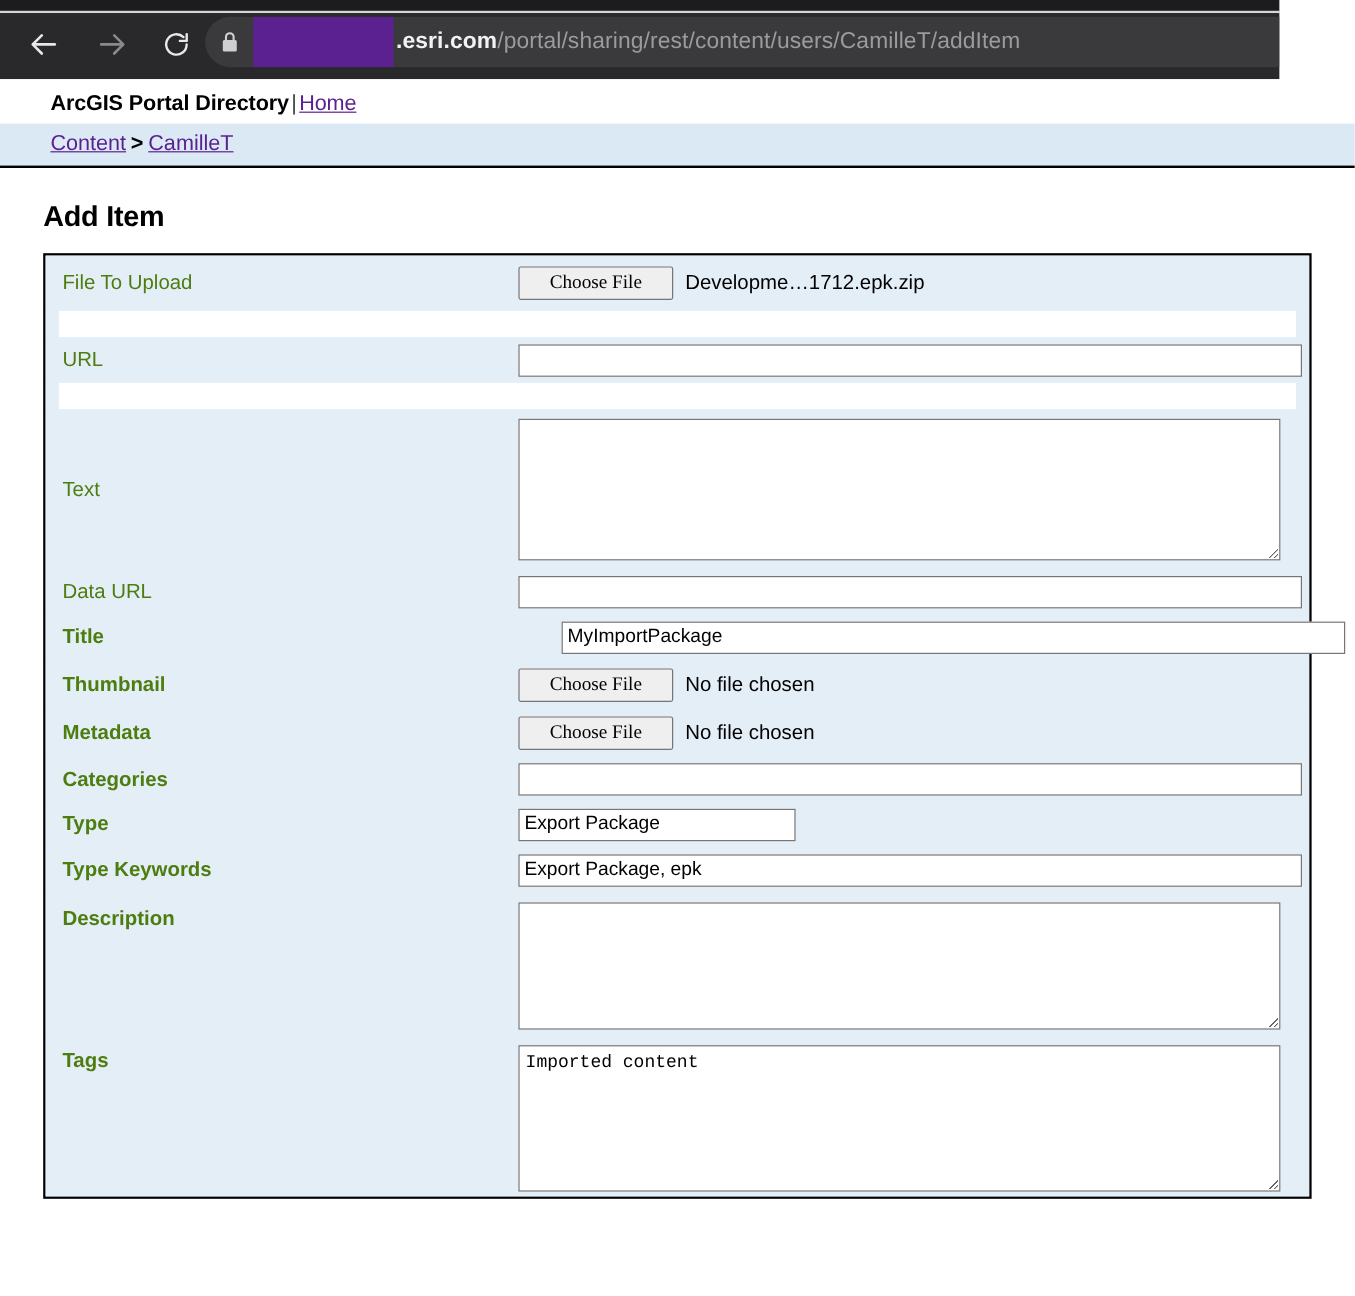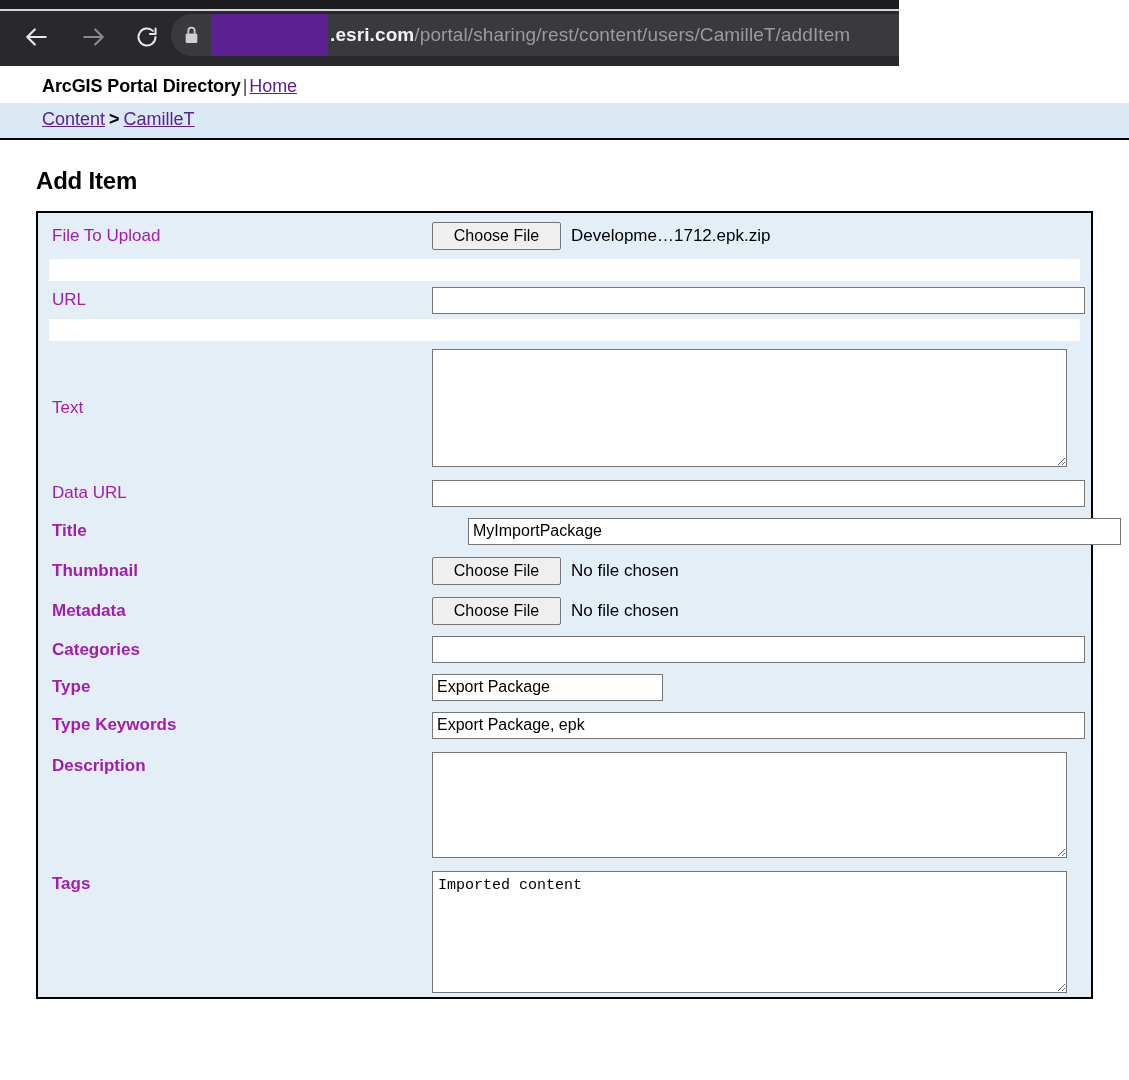--- a/index.html
+++ b/index.html
@@ -12,21 +12,21 @@
     width: 1129px;
     height: 1080px;
     overflow: hidden;
     font-family: "Liberation Sans", sans-serif;
     color: #000;
   }
 
   
   #browser-chrome {
     position: relative;
-    width: 899px;
+    width: 1066px;
     height: 66px;
     background: #2b2b2e;
     overflow: hidden;
   }
   .chrome-topstrip {
     position: absolute;
     left: 0; top: 0;
     width: 1129px;
     height: 9px;
     background: #1c1c1e;
@@ -169,21 +169,21 @@
     top: 0;
     bottom: 0;
     background: #ffffff;
   }
   .cell-label {
     width: 394px;
     min-width: 394px;
     box-sizing: border-box;
     padding-left: 14px;
     font-size: 17px;
-    color: #a21caf;
+    color: #4d7c0f;
   }
   .cell-label.bold { font-weight: 700; }
   .cell-field {
     flex: 1;
     display: flex;
     align-items: center;
     box-sizing: border-box;
   }
 
   .r-file    { height: 46px; }
@@ -242,21 +242,21 @@
     align-items: center;
   }
   .choose-btn {
     box-sizing: border-box;
     height: 28px;
     min-width: 129px;
     padding: 0 12px;
     background: #efefef;
     border: 1px solid #767676;
     border-radius: 2px;
-    font-family: Liberation Sans, sans-serif;
+    font-family: Liberation Serif, serif;
     font-size: 16px;
     color: #000;
     display: flex;
     align-items: center;
     justify-content: center;
     cursor: pointer;
   }
   .file-name {
     font-size: 17px;
     color: #000;

